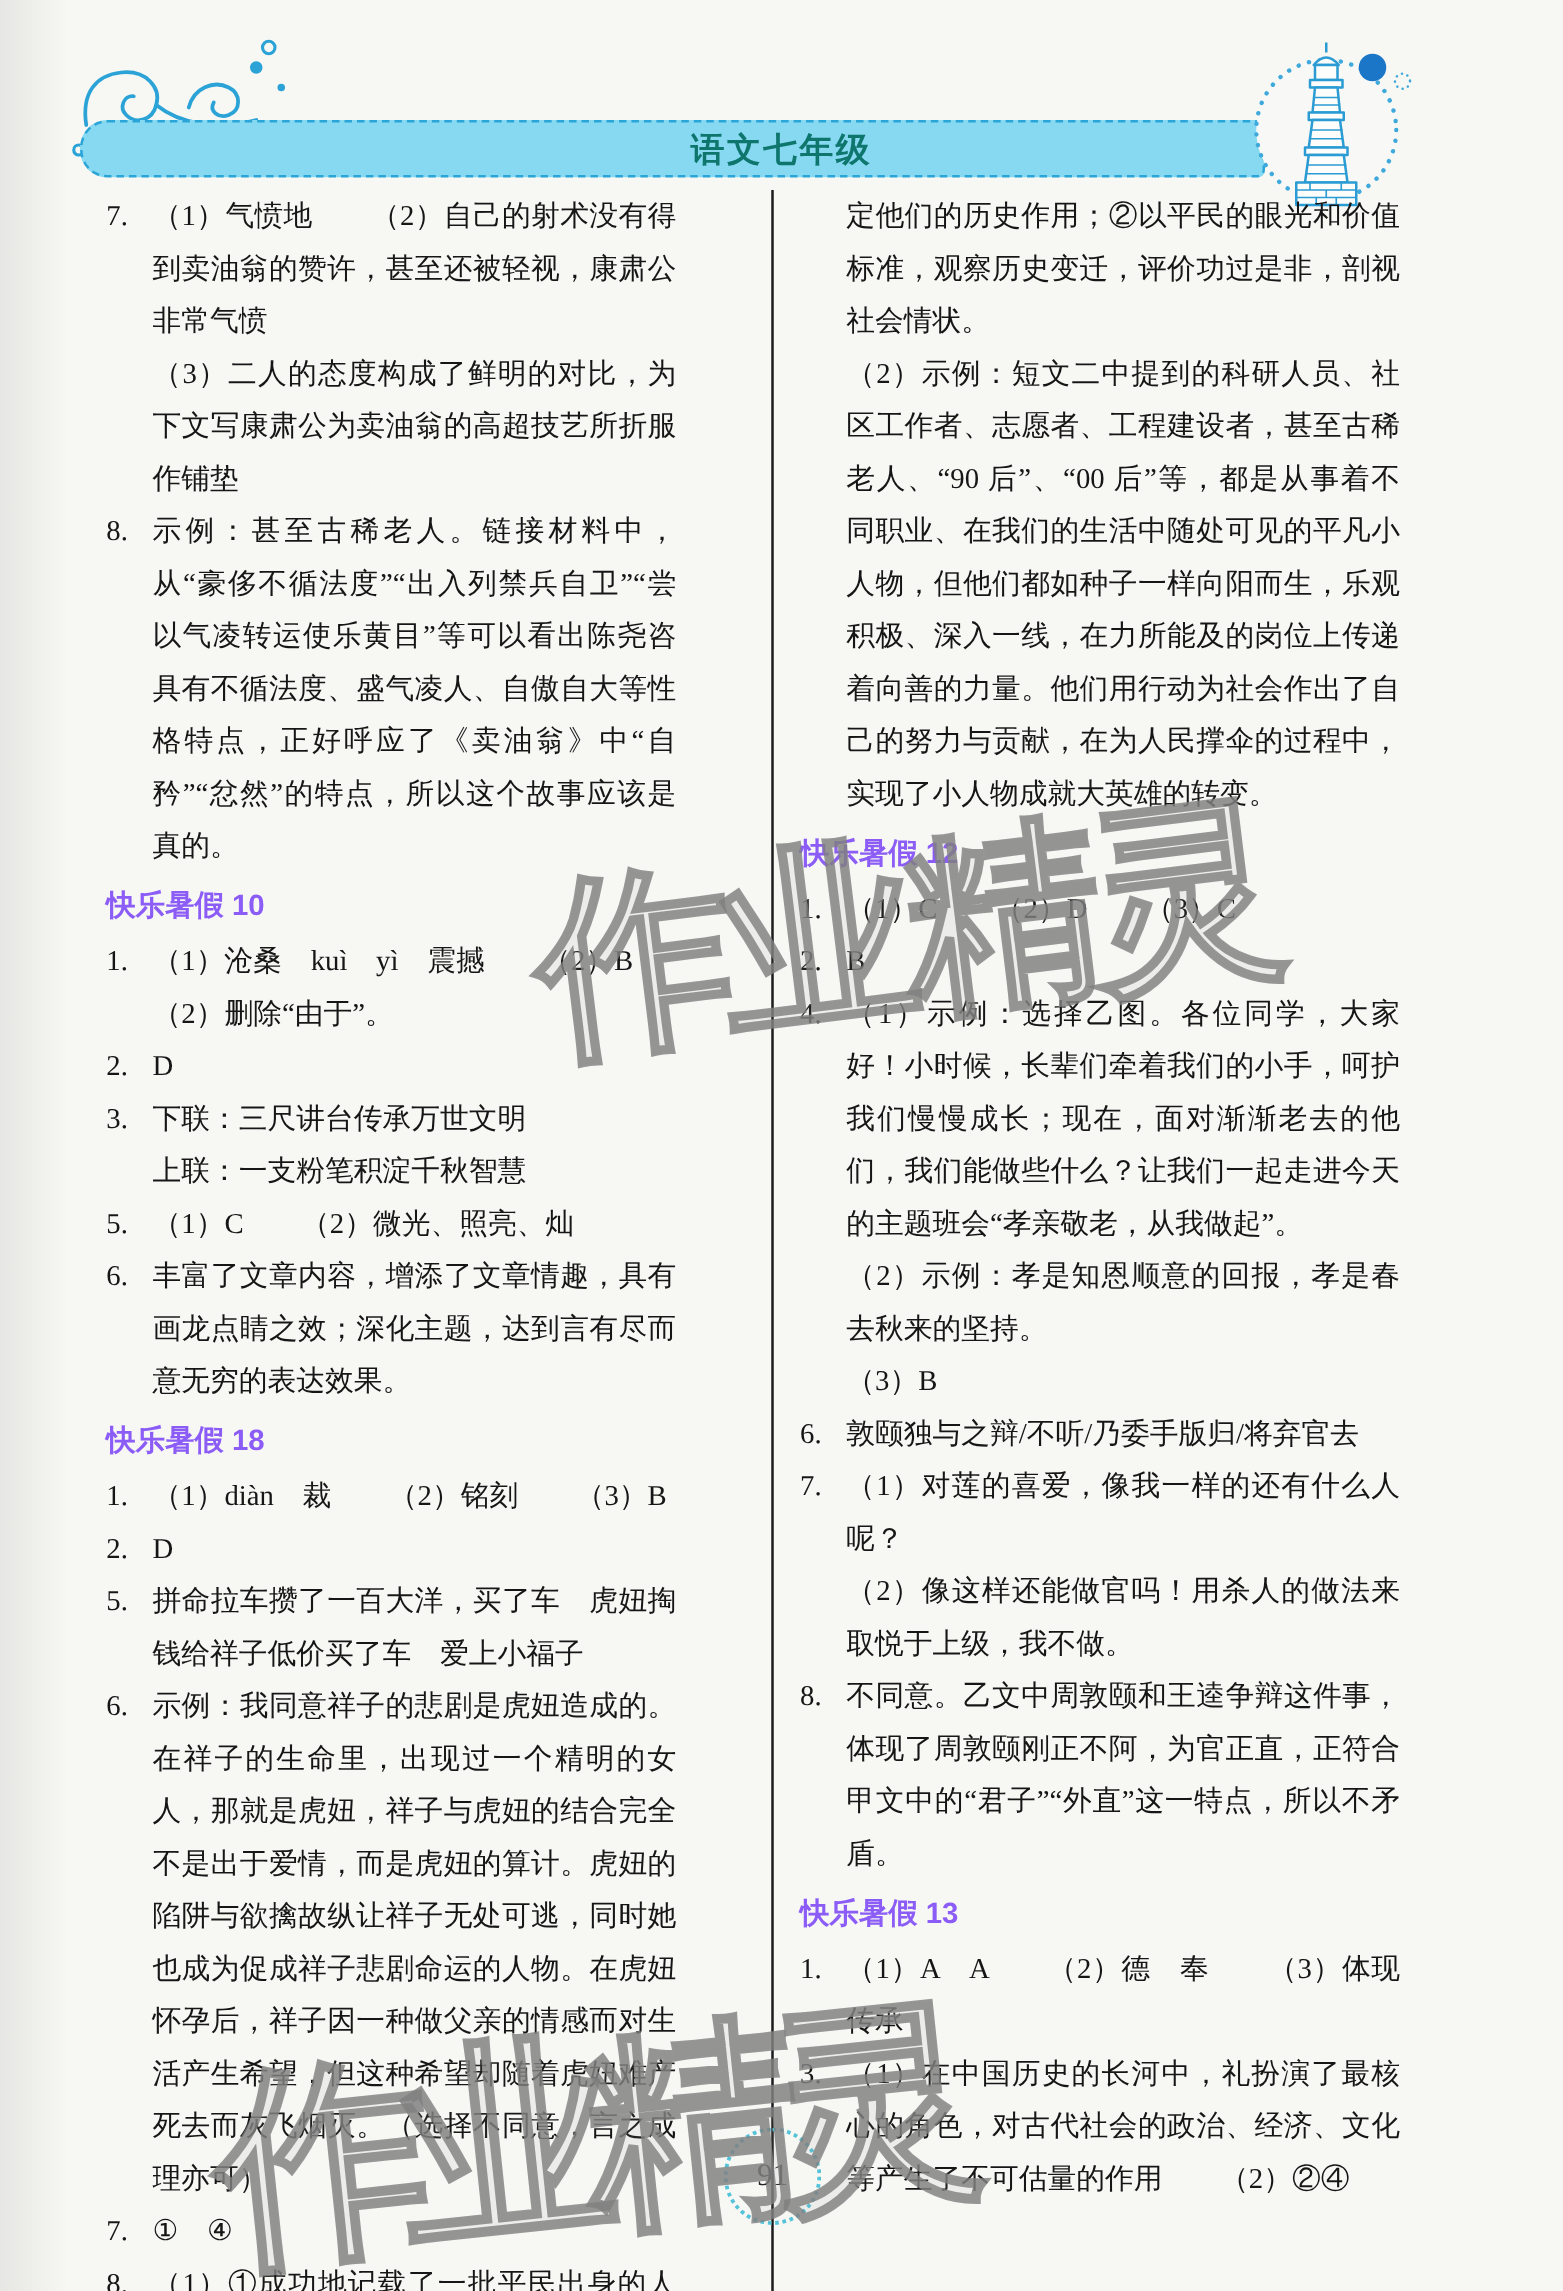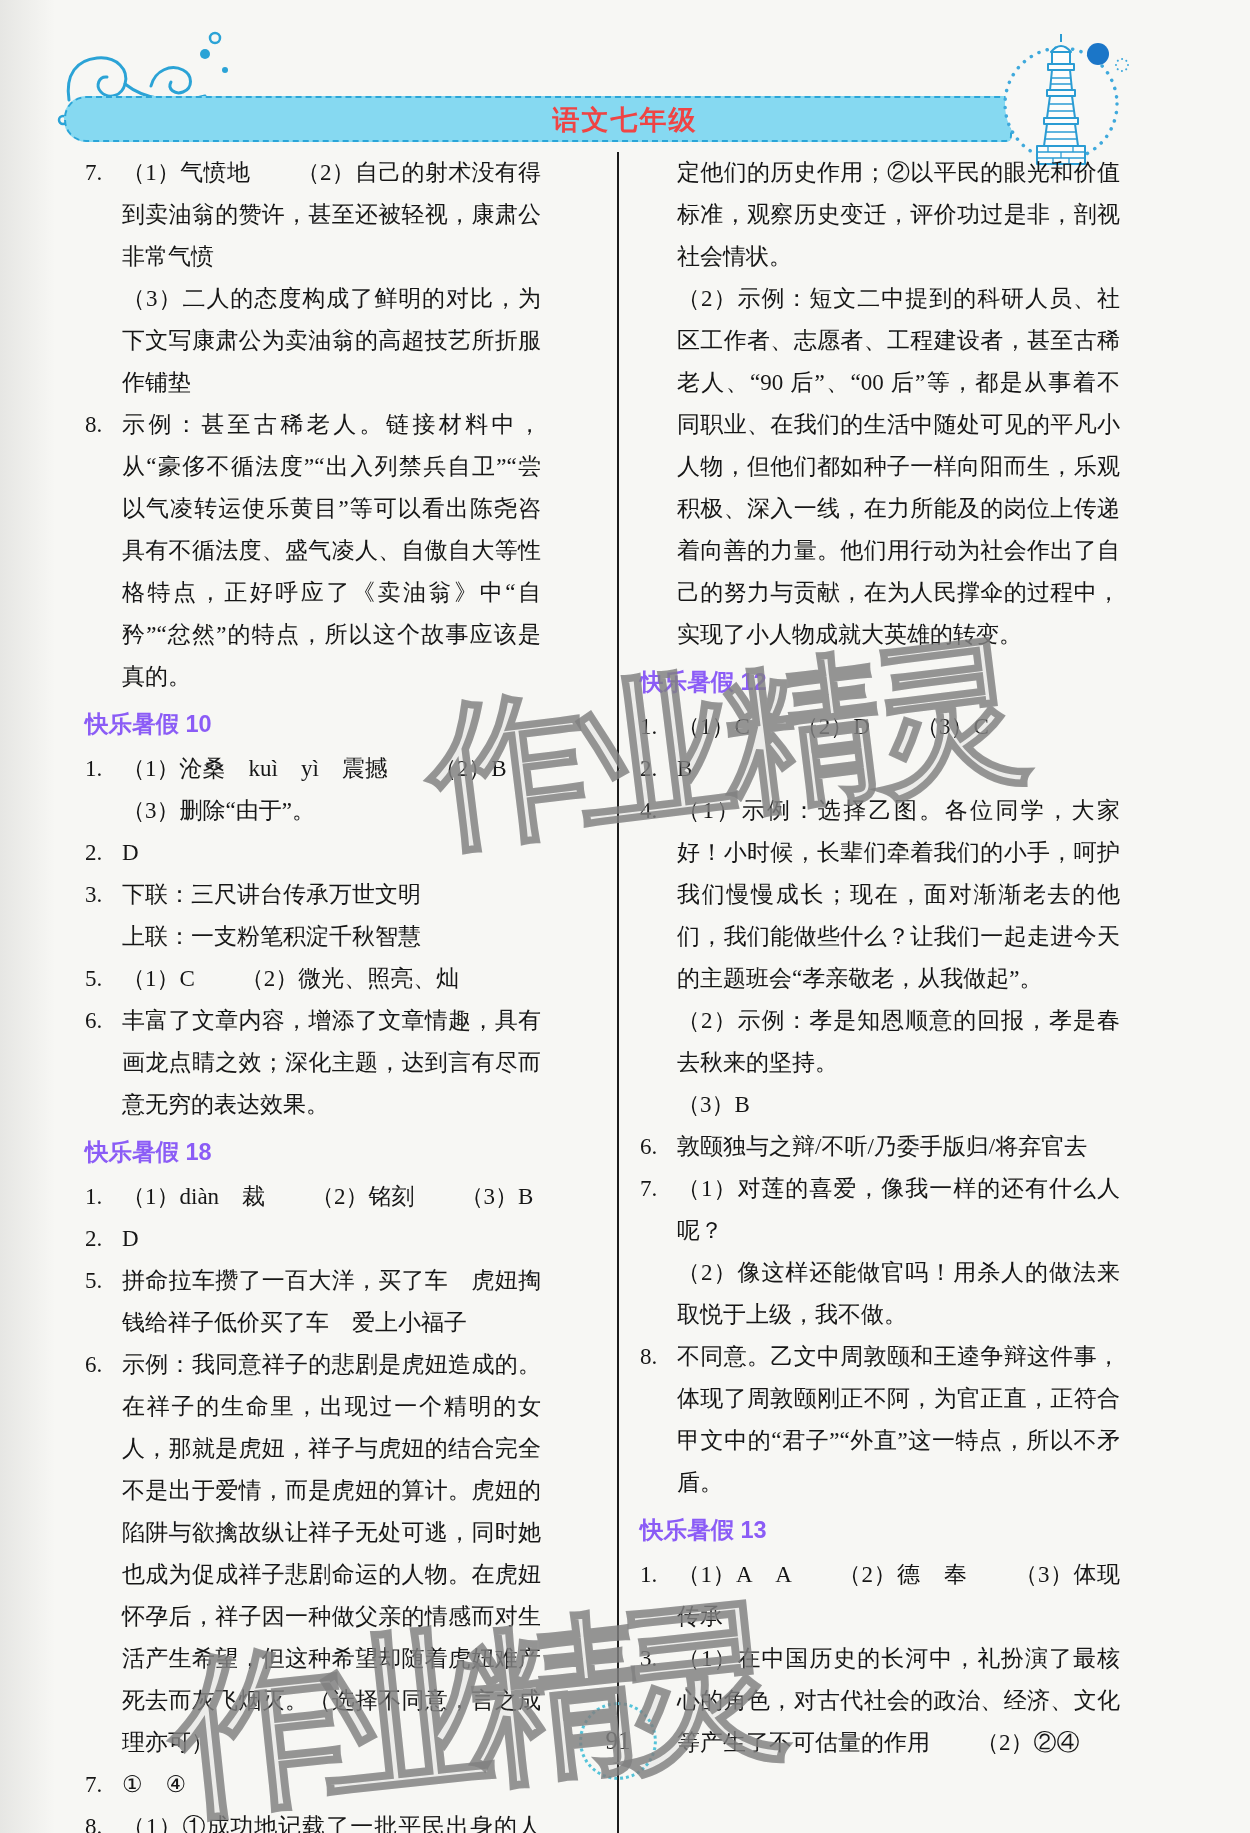--- a/index.html
+++ b/index.html
@@ -13,21 +13,21 @@
   }
   .page{position:absolute;inset:0}
   .edge-shade{position:absolute;left:0;top:0;bottom:0;width:55px;
     background:linear-gradient(90deg,rgba(80,80,80,.10),rgba(80,80,80,0));pointer-events:none}
 
   
   .banner{position:absolute;left:64px;top:96px;width:948px;height:46px;
     background:#86d9f1;border:2px dashed #2aa5d8;border-radius:22px 6px 6px 22px}
   .banner-title{position:absolute;left:0;top:102px;width:1250px;text-align:center;
     font-family:"Liberation Sans","DejaVu Sans",sans-serif;font-weight:bold;
-    font-size:27px;color:#ef4444;letter-spacing:2px}
+    font-size:27px;color:#0f766e;letter-spacing:2px}
   svg.waves{position:absolute;left:55px;top:26px}
   svg.lighthouse{position:absolute;left:1003px;top:24px}
 
   
   .columns{position:absolute;left:85px;top:152px;display:flex;z-index:1}
   .col-left{width:456px}
   .divider{width:2px;background:#1c1c1c;margin-left:76px;align-self:stretch}
   .col-right{width:480px;margin-left:21px}
   .item{display:flex;align-items:flex-start}
   .num{flex:0 0 37px;font-size:23px;line-height:42px}
@@ -112,21 +112,21 @@
           <span class="num">8.</span>
           <div class="body">
             <div class="para">示例：甚至古稀老人。链接材料中，从“豪侈不循法度”“出入列禁兵自卫”“尝以气凌转运使乐黄目”等可以看出陈尧咨具有不循法度、盛气凌人、自傲自大等性格特点，正好呼应了《卖油翁》中“自矜”“忿然”的特点，所以这个故事应该是真的。</div>
           </div>
         </div>
         <div class="sec-heading">快乐暑假 10</div>
         <div class="item">
           <span class="num">1.</span>
           <div class="body">
             <div class="para">（1）沧桑　kuì　yì　震撼　　（2）B</div>
-            <div class="para">（3）删除“由于”。</div>
+            <div class="para">（2）删除“由于”。</div>
           </div>
         </div>
         <div class="item">
           <span class="num">2.</span>
           <div class="body">
             <div class="para">D</div>
           </div>
         </div>
         <div class="item">
           <span class="num">3.</span>

